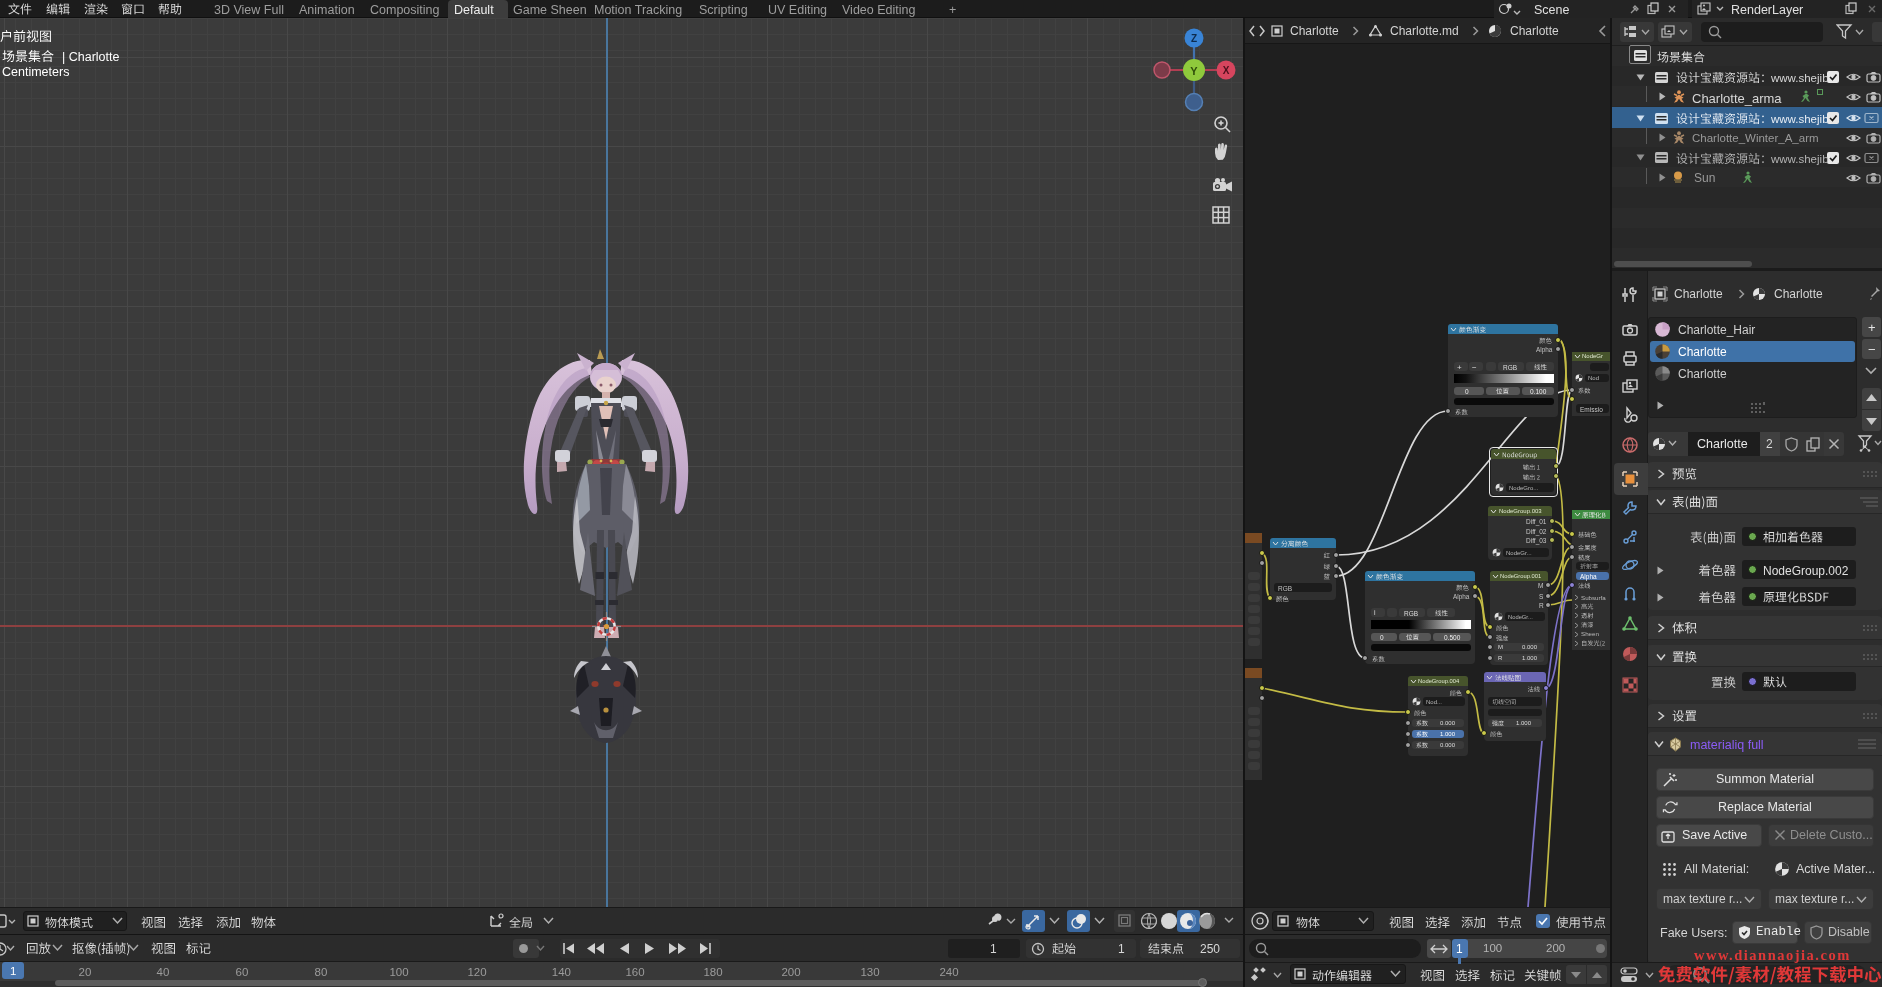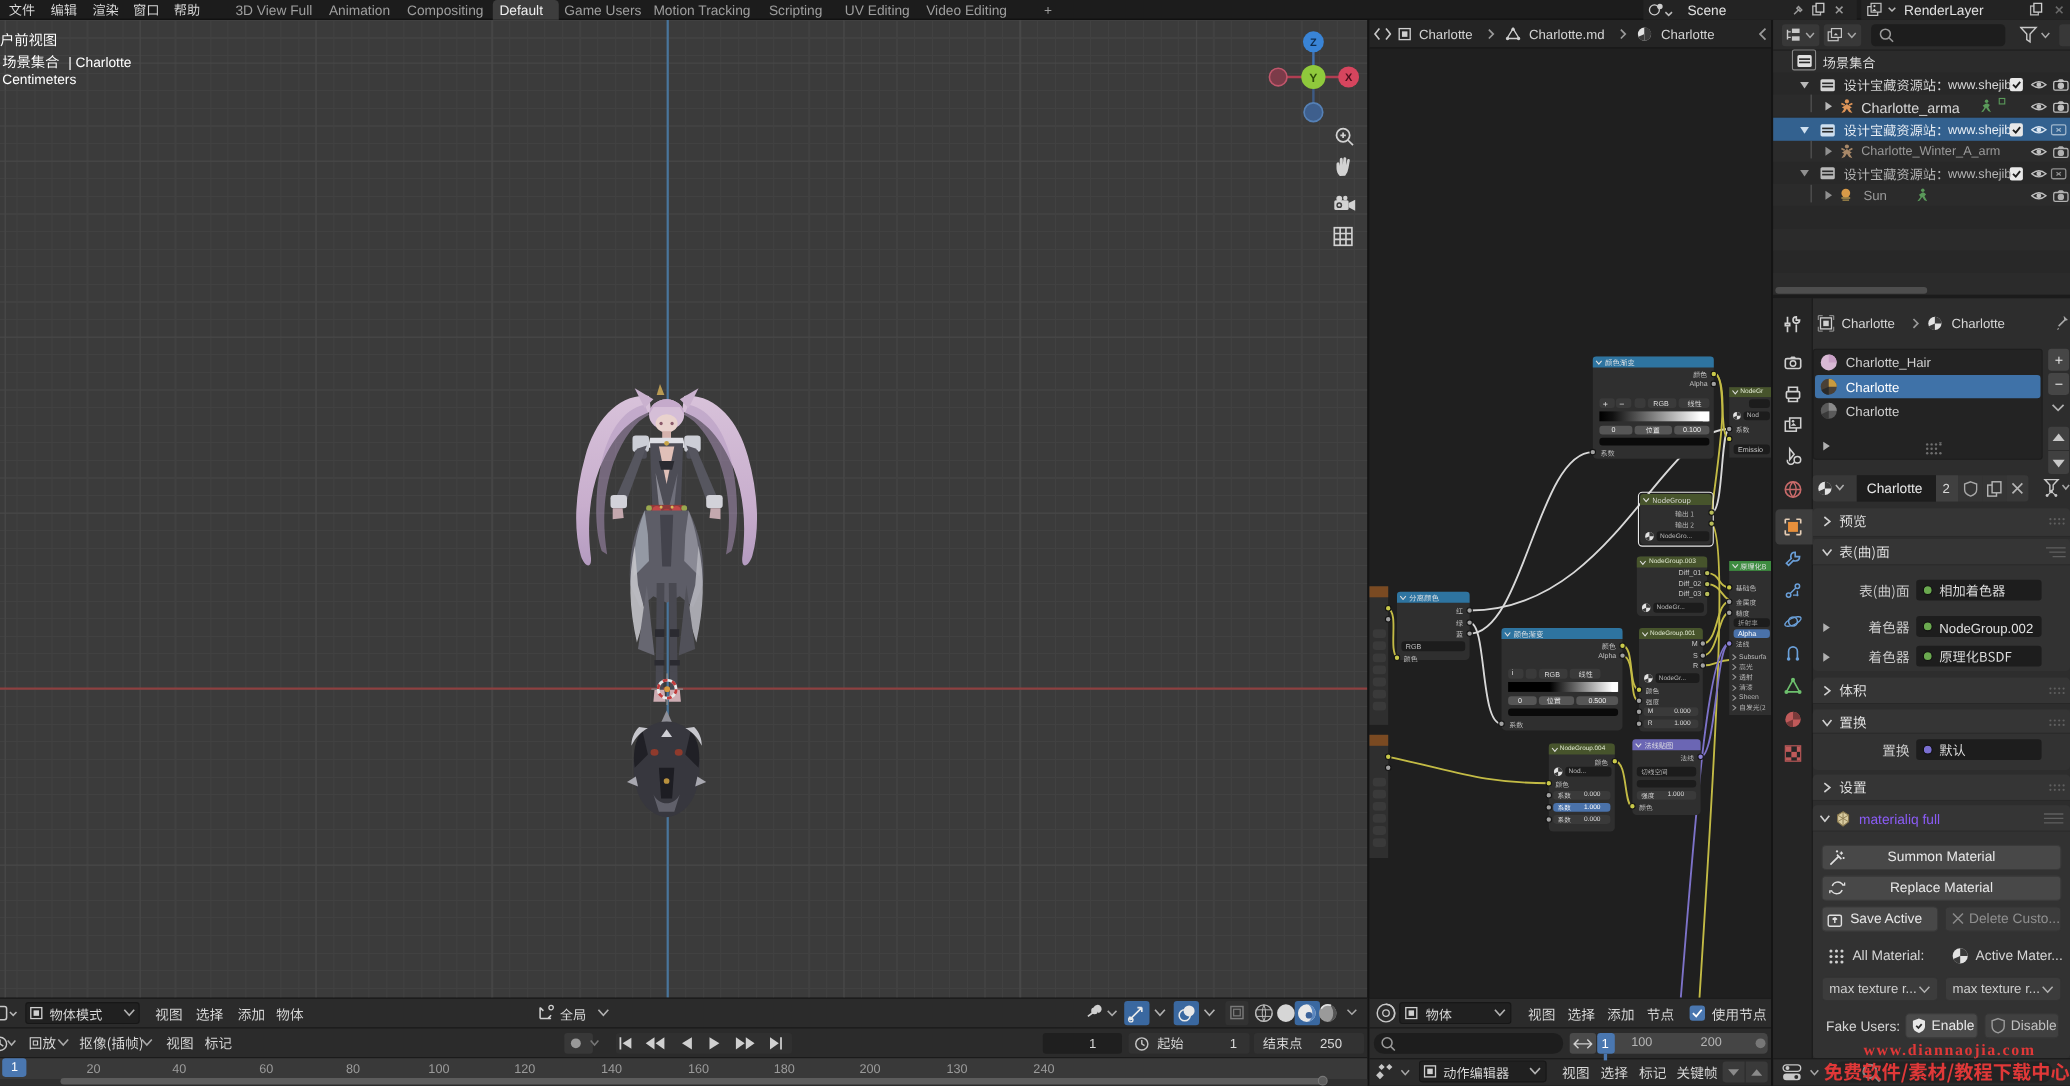--- a/index.html
+++ b/index.html
@@ -4,21 +4,21 @@
 html,body{width:1882px;height:987px;background:#1d1d1d;overflow:hidden}
 body{font-family:"Liberation Sans",sans-serif;position:relative;filter:grayscale(0)}
 .a{position:absolute}
 .lt{color:#d8d8d8;font-size:12px;line-height:1}
 svg{display:block}
 </style></head><body>
 <div class="a" style="left:0;top:0;width:1882px;height:18px;background:#1c1c1c;border-bottom:1px solid #101010;z-index:5"></div>
 <div class="a" style="left:214px;top:3px;font-size:12.5px;color:#9e9e9e;z-index:6">3D View Full</div>
 <div class="a" style="left:299px;top:3px;font-size:12.5px;color:#9e9e9e;z-index:6">Animation</div>
 <div class="a" style="left:370px;top:3px;font-size:12.5px;color:#9e9e9e;z-index:6">Compositing</div>
-<div class="a" style="left:513px;top:3px;font-size:12.5px;color:#9e9e9e;z-index:6">Game Users</div>
+<div class="a" style="left:513px;top:3px;font-size:12.5px;color:#9e9e9e;z-index:6">Game Sheen</div>
 <div class="a" style="left:594px;top:3px;font-size:12.5px;color:#9e9e9e;z-index:6">Motion Tracking</div>
 <div class="a" style="left:699px;top:3px;font-size:12.5px;color:#9e9e9e;z-index:6">Scripting</div>
 <div class="a" style="left:768px;top:3px;font-size:12.5px;color:#9e9e9e;z-index:6">UV Editing</div>
 <div class="a" style="left:842px;top:3px;font-size:12.5px;color:#9e9e9e;z-index:6">Video Editing</div>
 <div class="a" style="left:949px;top:3px;font-size:12.5px;color:#9e9e9e;z-index:6">+</div>
 <div class="a" style="left:448px;top:0;width:60px;height:18px;background:#3d3d3d;border-radius:4px 4px 0 0;z-index:6"></div>
 <div class="a" style="left:454px;top:3px;font-size:12.5px;color:#efefef;z-index:7">Default</div>
 <div class="a" style="left:1494px;top:0;width:194px;height:18px;background:#232323;z-index:6"></div>
 <svg class="a" style="left:1498px;top:2px;z-index:7" width="24" height="14">
     <circle cx="6" cy="7" r="4.5" fill="none" stroke="#cdcdcd" stroke-width="1.2"></circle>
@@ -296,21 +296,21 @@
 <div class="a" style="left:0;top:962px;width:1243px;height:25px;background:#393939;z-index:5"></div>
 <div class="a" style="left:0;top:981px;width:1243px;height:6px;background:#2f2f2f;z-index:5"></div>
 <div class="a" style="left:55px;top:980px;width:1150px;height:6px;background:#5c5c5c;border-radius:3px;z-index:6"></div>
 <div class="a" style="left:1198px;top:978px;width:9px;height:9px;background:#5c5c5c;border:1px solid #777;border-radius:50%;z-index:6"></div>
 <div class="a" style="left:70px;top:966px;font-size:11.5px;color:#9b9b9b;z-index:6;width:30px;text-align:center">20</div>
 <div class="a" style="left:148px;top:966px;font-size:11.5px;color:#9b9b9b;z-index:6;width:30px;text-align:center">40</div>
 <div class="a" style="left:227px;top:966px;font-size:11.5px;color:#9b9b9b;z-index:6;width:30px;text-align:center">60</div>
 <div class="a" style="left:306px;top:966px;font-size:11.5px;color:#9b9b9b;z-index:6;width:30px;text-align:center">80</div>
 <div class="a" style="left:384px;top:966px;font-size:11.5px;color:#9b9b9b;z-index:6;width:30px;text-align:center">100</div>
 <div class="a" style="left:462px;top:966px;font-size:11.5px;color:#9b9b9b;z-index:6;width:30px;text-align:center">120</div>
-<div class="a" style="left:541px;top:966px;font-size:11.5px;color:#9b9b9b;z-index:6;width:30px;text-align:center">140</div>
+<div class="a" style="left:541px;top:966px;font-size:11.5px;color:#9b9b9b;z-index:6;width:30px;text-align:right">140</div>
 <div class="a" style="left:620px;top:966px;font-size:11.5px;color:#9b9b9b;z-index:6;width:30px;text-align:center">160</div>
 <div class="a" style="left:698px;top:966px;font-size:11.5px;color:#9b9b9b;z-index:6;width:30px;text-align:center">180</div>
 <div class="a" style="left:776px;top:966px;font-size:11.5px;color:#9b9b9b;z-index:6;width:30px;text-align:center">200</div>
 <div class="a" style="left:855px;top:966px;font-size:11.5px;color:#9b9b9b;z-index:6;width:30px;text-align:center">130</div>
 <div class="a" style="left:934px;top:966px;font-size:11.5px;color:#9b9b9b;z-index:6;width:30px;text-align:center">240</div>
 <div class="a" style="left:2px;top:962px;width:22px;height:17px;background:#4a77b0;border-radius:3px;z-index:6"></div>
 <div class="a" style="left:10px;top:965px;font-size:11.5px;color:#fff;z-index:7">1</div>
 <div class="a" style="left:1243px;top:18px;width:2px;height:969px;background:#141414;z-index:4"></div>
 <div class="a" style="left:1245px;top:18px;width:365px;height:26px;background:#242424;border-bottom:1px solid #161616;z-index:5"></div>
 <div class="a" style="left:1245px;top:44px;width:365px;height:863px;background:#1f1f1f;z-index:4"></div>
@@ -1164,21 +1164,21 @@
 <div class="a" style="left:1775px;top:892px;font-size:12px;color:#d0d0d0;z-index:8;font-family:'Liberation Sans',sans-serif">max texture r...</div>
 <svg class="a" style="left:1856px;top:896px;z-index:8" width="12" height="8">
     <path d="M1 1l4.5 5L10 1" stroke="#b0b0b0" stroke-width="1.4" fill="none"></path>
   </svg>
 <div class="a" style="left:1660px;top:926px;font-size:12.5px;color:#d5d5d5;z-index:8;font-family:'Liberation Sans',sans-serif">Fake Users:</div>
 <div class="a" style="left:1732px;top:921px;width:66px;height:23px;background:#4a4a4a;border:1px solid #3a3a3a;border-radius:4px;z-index:6"></div>
 <svg class="a" style="left:1737px;top:925px;z-index:8" width="15" height="16">
     <path d="M7.5 1L13 3v5c0 3-2.5 5-5.5 6C4 13 2 11 2 8V3z" fill="#e8e8e8"></path>
     <path d="M5 7.5l2 2 3-3.5" stroke="#2a2a2a" stroke-width="1.6" fill="none"></path>
   </svg>
-<div class="a" style="left:1756px;top:925px;font-size:12.5px;color:#e8e8e8;z-index:8;font-family:Liberation Sans, sans-serif">Enable</div>
+<div class="a" style="left:1756px;top:925px;font-size:12.5px;color:#e8e8e8;z-index:8;font-family:Liberation Mono, monospace">Enable</div>
 <div class="a" style="left:1804px;top:921px;width:68px;height:23px;background:#404040;border:1px solid #363636;border-radius:4px;z-index:6"></div>
 <svg class="a" style="left:1809px;top:925px;z-index:8" width="15" height="16">
     <path d="M7.5 1L13 3v5c0 3-2.5 5-5.5 6C4 13 2 11 2 8V3z" fill="none" stroke="#9a9a9a" stroke-width="1.3"></path>
   </svg>
 <div class="a" style="left:1828px;top:925px;font-size:12.5px;color:#c0c0c0;z-index:8;font-family:'Liberation Sans',sans-serif">Disable</div>
 <div class="a" style="left:1612px;top:962px;width:270px;height:25px;background:#2b2b2b;border-top:1px solid #1a1a1a;z-index:5"></div>
 <svg class="a" style="left:1620px;top:966px;z-index:6" width="40" height="18">
     <rect x="1" y="2" width="16" height="6" rx="3" fill="none" stroke="#c8c8c8" stroke-width="1.2"></rect>
     <circle cx="5" cy="5" r="1.8" fill="#c8c8c8"></circle>
     <rect x="1" y="10" width="16" height="6" rx="3" fill="#c8c8c8"></rect>

